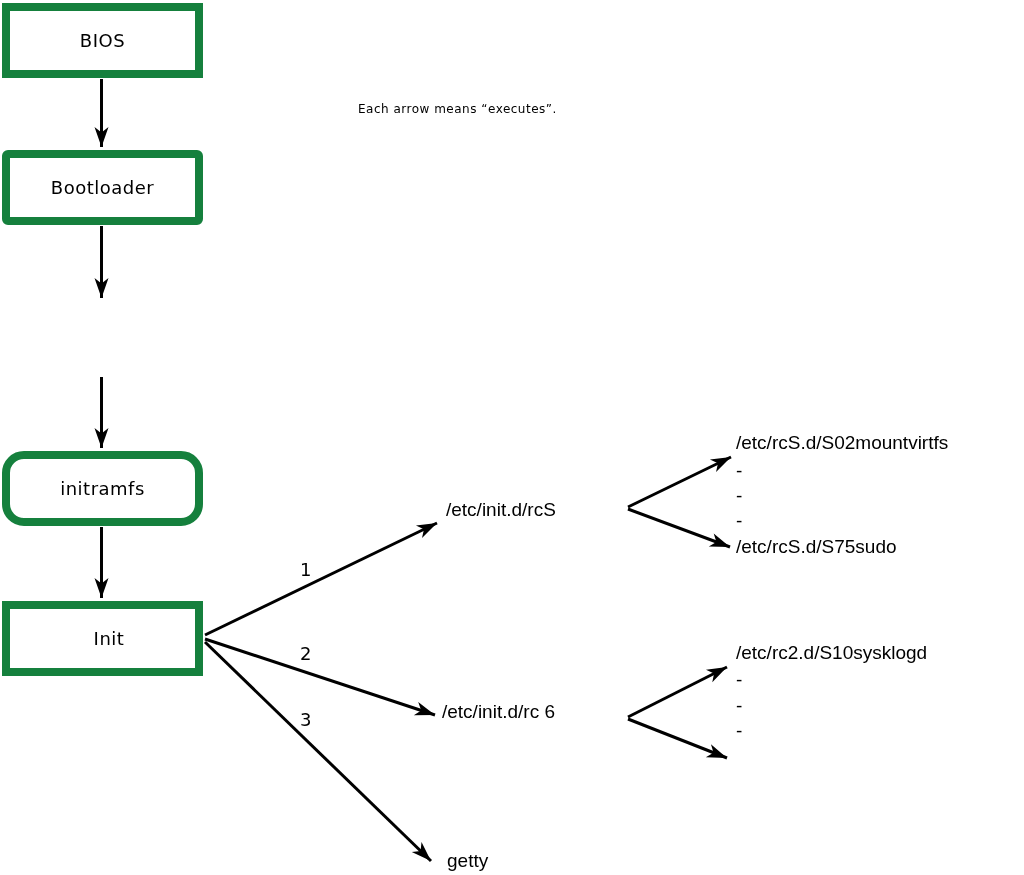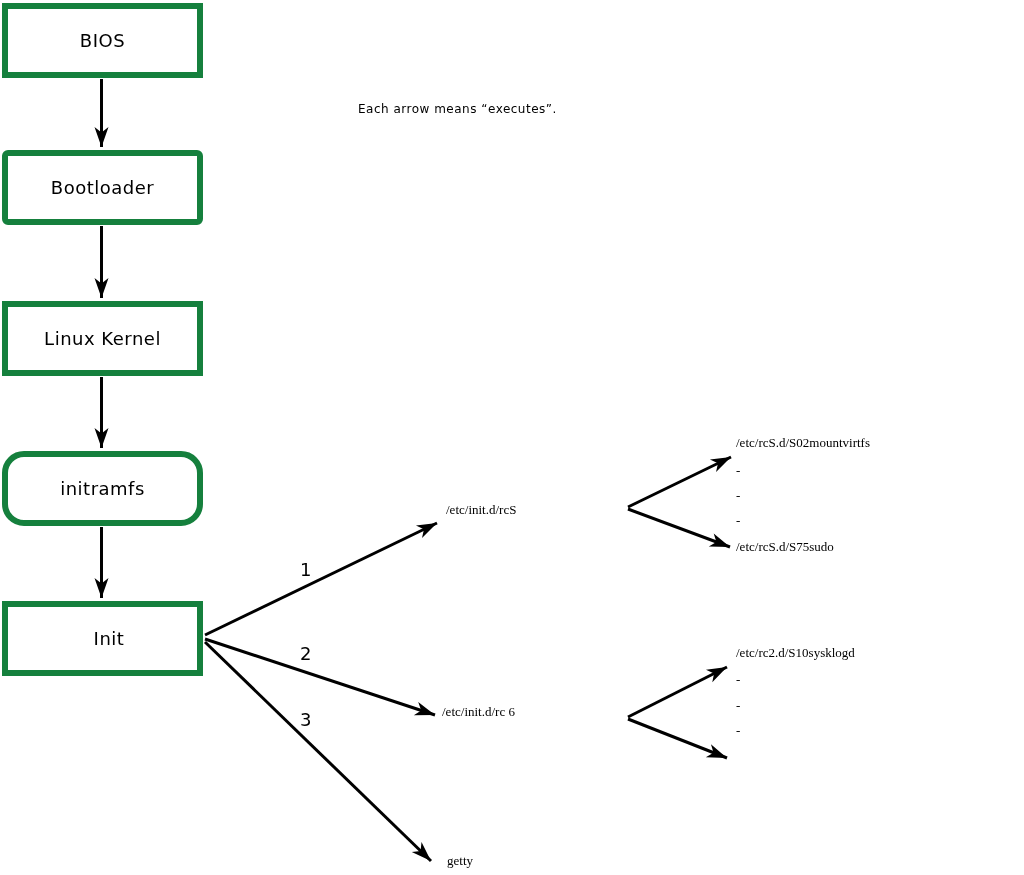--- a/index.html
+++ b/index.html
@@ -22,21 +22,21 @@
     top: 0;
     width: 1024px;
     height: 875px;
   }
   .box {
     position: absolute;
     left: 2px;
     width: 201px;
     height: 75px;
     box-sizing: border-box;
-    border: 6px solid #15803d;
+    border: 8px solid #15803d;
     background: #ffffff;
     display: flex;
     align-items: center;
     justify-content: center;
     font-size: 18px;
     letter-spacing: 0.5px;
   }
   .box-bios       { top: 3px;   }
   .box-bootloader { top: 150px; border-radius: 6px; }
   .box-kernel     { top: 301px; }
@@ -46,22 +46,22 @@
   .note {
     position: absolute;
     left: 358px;
     top: 102px;
     font-size: 12px;
     letter-spacing: 0.5px;
     white-space: nowrap;
   }
   .mono {
     position: absolute;
-    font-family: Liberation Serif, serif;
-    font-size: 13px;
+    font-family: Liberation Sans, sans-serif;
+    font-size: 19px;
     line-height: 22px;
     white-space: pre;
   }
   .target-rcs   { left: 446px; top: 499px; }
   .target-rc2   { left: 442px; top: 701px; }
   .target-getty { left: 447px; top: 850px; }
 
   .num {
     position: absolute;
     font-size: 18px;
@@ -116,23 +116,20 @@
     <line x1="628" y1="717" x2="727" y2="667" marker-end="url(#ah)"></line>
     <line x1="628" y1="719" x2="727" y2="758" marker-end="url(#ah)"></line>
   </svg>
 
   <div class="box box-bios">
     <span>BIOS</span>
   </div>
   <div class="box box-bootloader">
     <span>Bootloader</span>
   </div>
-  <div class="box box-kernel">
-    <span>Linux Kernel</span>
-  </div>
   <div class="box box-initramfs">
     <span>initramfs</span>
   </div>
   <div class="box box-init">
     <span>Init</span>
   </div>
 
   <div class="note">Each arrow means “executes”.</div>
 
   <div class="num num-1">1</div>

